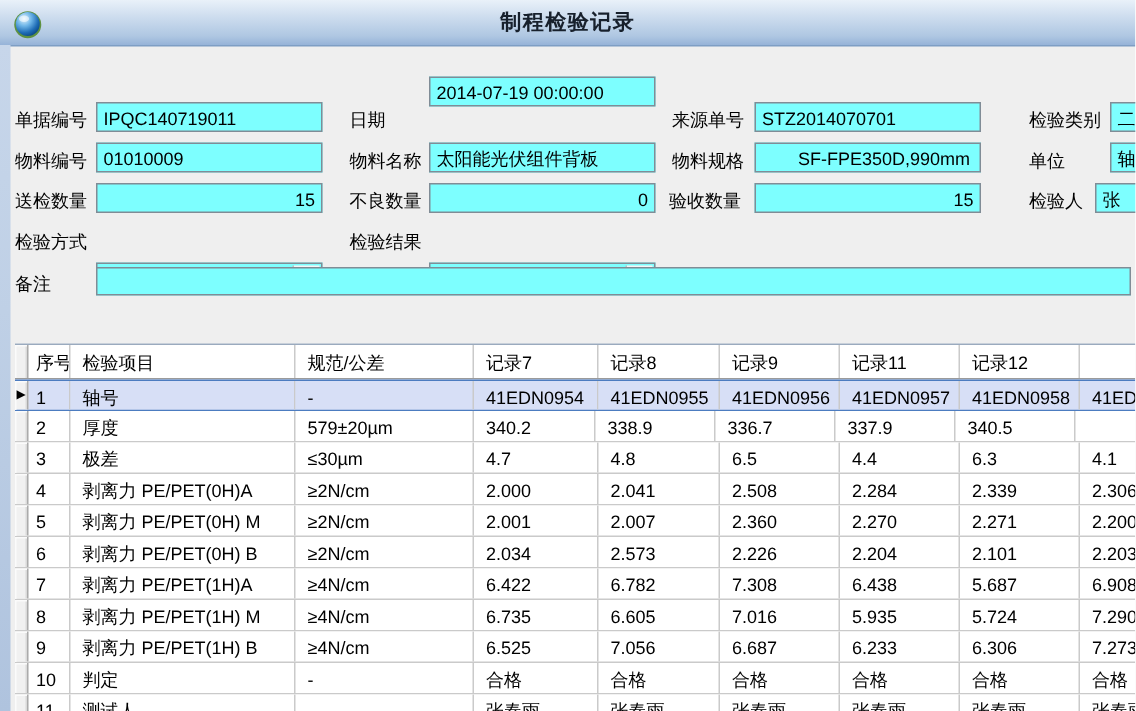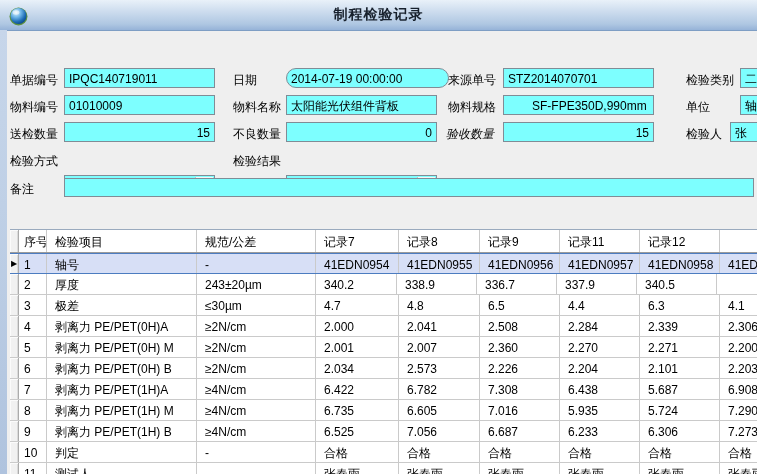--- a/index.html
+++ b/index.html
@@ -100,40 +100,40 @@
       </svg>
     </span>
     <div class="title">制程检验记录</div>
   </div>
 
   <div class="left-border"></div>
 
   <span class="lbl" style="left:10px;top:72px;">单据编号</span>
   <div class="fld" style="left:64px;top:68px;width:151px;">IPQC140719011</div>
   <span class="lbl" style="left:233px;top:72px;">日期</span>
-  <div class="fld" style="left:286px;top:68px;width:163px;border-radius:10px;">2014-07-19 00:00:00</div>
+  <div class="fld" style="left:286px;top:51px;width:151px;">2014-07-19 00:00:00</div>
   <span class="lbl" style="left:448px;top:72px;">来源单号</span>
   <div class="fld" style="left:503px;top:68px;width:151px;">STZ2014070701</div>
   <span class="lbl" style="left:686px;top:72px;">检验类别</span>
   <div class="fld" style="left:740px;top:68px;width:60px;">二</div>
 
   <span class="lbl" style="left:10px;top:99px;">物料编号</span>
   <div class="fld" style="left:64px;top:95px;width:151px;">01010009</div>
   <span class="lbl" style="left:233px;top:99px;">物料名称</span>
   <div class="fld" style="left:286px;top:95px;width:151px;">太阳能光伏组件背板</div>
   <span class="lbl" style="left:448px;top:99px;">物料规格</span>
   <div class="fld" style="left:503px;top:95px;width:151px;padding-left:28px;">SF-FPE350D,990mm</div>
   <span class="lbl" style="left:686px;top:99px;">单位</span>
   <div class="fld" style="left:740px;top:95px;width:60px;">轴</div>
 
   <span class="lbl" style="left:10px;top:126px;">送检数量</span>
   <div class="fld num" style="left:64px;top:122px;width:151px;">15</div>
   <span class="lbl" style="left:233px;top:126px;">不良数量</span>
   <div class="fld num" style="left:286px;top:122px;width:151px;">0</div>
-  <span class="lbl" style="left:446px;top:126px;font-style:italic;">验收数量</span>
+  <span class="lbl" style="left:446px;top:126px;">验收数量</span>
   <div class="fld num" style="left:503px;top:122px;width:151px;">15</div>
   <span class="lbl" style="left:686px;top:126px;">检验人</span>
   <div class="fld" style="left:730px;top:122px;width:60px;">张</div>
 
   <span class="lbl" style="left:10px;top:153px;">检验方式</span>
   <div class="fld dd" style="left:64px;top:149px;width:151px;">
     <span>全数检验</span>
     <span class="dd-btn">
       <svg width="9" height="6" viewBox="0 0 9 6">
           <path d="M1 1l3.5 3.3L8 1" stroke="#97A1AB" stroke-width="1.6" fill="none"></path>
@@ -176,21 +176,21 @@
         <div class="cell c4">41EDN0955</div>
         <div class="cell c5">41EDN0956</div>
         <div class="cell c6">41EDN0957</div>
         <div class="cell c7">41EDN0958</div>
         <div class="cell c8">41ED</div>
       </div>
       <div class="trow">
         <div class="cell c-sel"></div>
         <div class="cell c0">2</div>
         <div class="cell c1">厚度</div>
-        <div class="cell c2">243±20µm</div>
+        <div class="cell c2">579±20µm</div>
         <div class="cell c4">340.2</div>
         <div class="cell c5">338.9</div>
         <div class="cell c6">336.7</div>
         <div class="cell c7">337.9</div>
         <div class="cell c8">340.5</div>
       </div>
       <div class="trow">
         <div class="cell c-sel"></div>
         <div class="cell c0">3</div>
         <div class="cell c1">极差</div>

